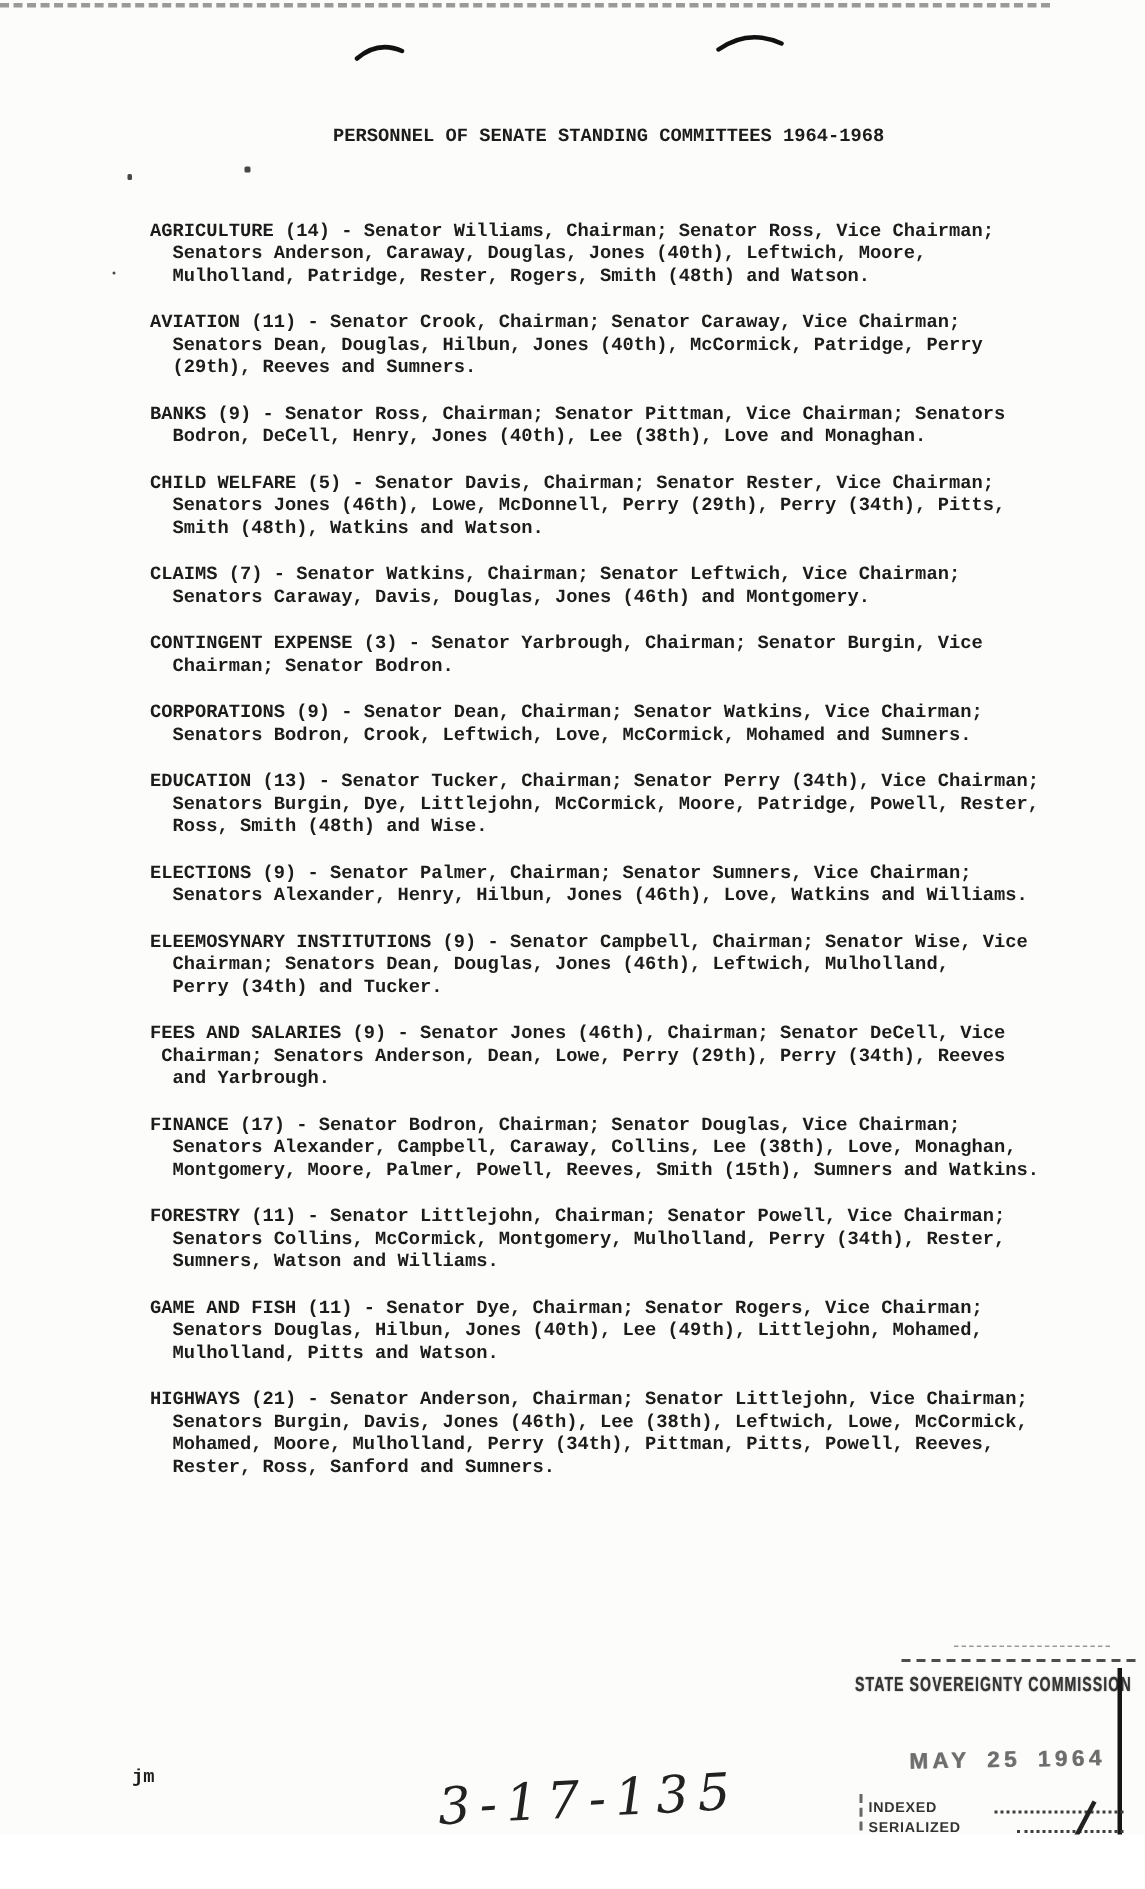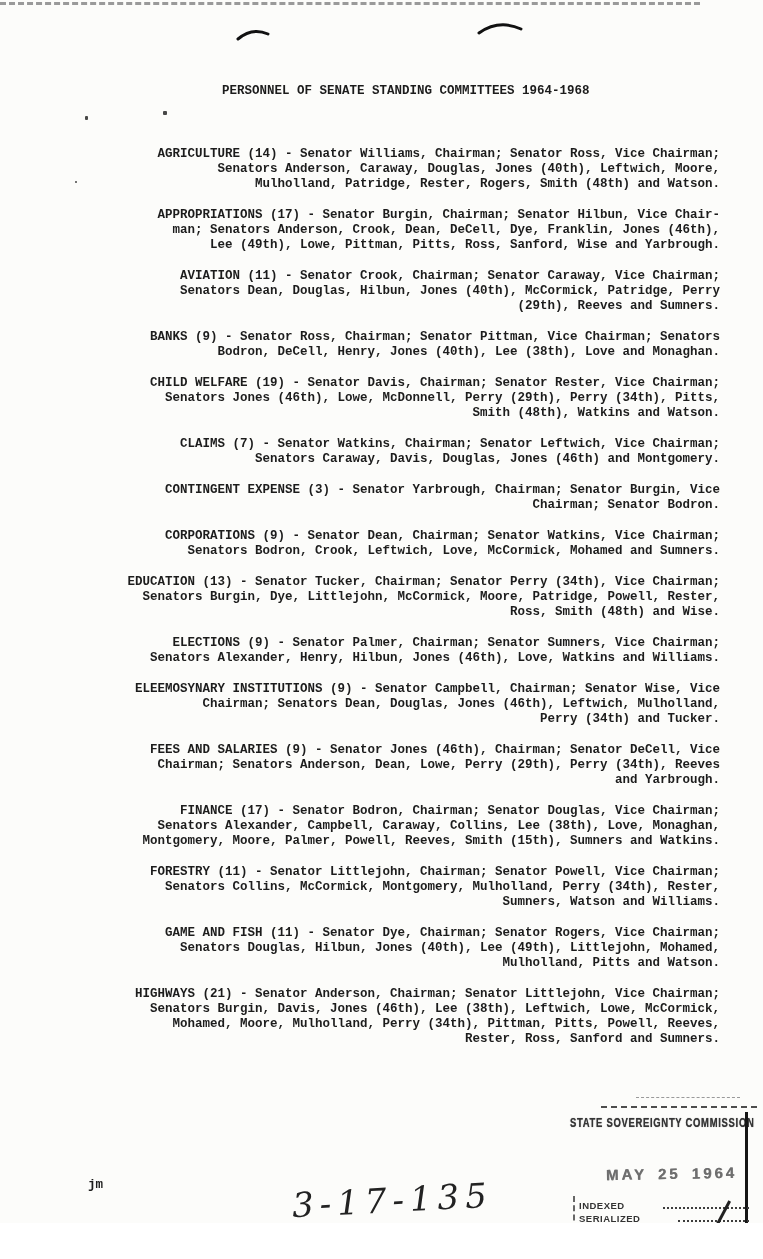--- a/index.html
+++ b/index.html
@@ -39,21 +39,20 @@
     letter-spacing:0;white-space:pre;
   }
   .committees{
     position:absolute;left:100px;top:147px;width:620px;
     font-size:12.5px;font-weight:bold;color:var(--ink);
   }
   .committee{
     white-space:pre;
     line-height:15px;
     margin:0 0 16px 0;
-    text-align:right;
   }
   .initials{
     position:absolute;left:88px;top:1178px;
     font-size:12.5px;font-weight:bold;color:var(--ink);
   }
   
   .handwritten-number{
     position:absolute;left:292px;top:1180px;
     font-family:"DejaVu Serif", serif;
     font-style:italic;
@@ -145,29 +144,26 @@
   <svg class="arc" style="left:477px;top:20px;" width="46" height="15">
     <path d="M2,13 Q22,-1 44,9" stroke="#111" stroke-width="3" fill="none" stroke-linecap="round"></path>
   </svg>
 
   <div class="doc-title">PERSONNEL OF SENATE STANDING COMMITTEES 1964-1968</div>
 
   <div class="committees">
     <div class="committee">AGRICULTURE (14) - Senator Williams, Chairman; Senator Ross, Vice Chairman;
   Senators Anderson, Caraway, Douglas, Jones (40th), Leftwich, Moore,
   Mulholland, Patridge, Rester, Rogers, Smith (48th) and Watson.</div>
-    <div class="committee">APPROPRIATIONS (17) - Senator Burgin, Chairman; Senator Hilbun, Vice Chair-
-  man; Senators Anderson, Crook, Dean, DeCell, Dye, Franklin, Jones (46th),
-  Lee (49th), Lowe, Pittman, Pitts, Ross, Sanford, Wise and Yarbrough.</div>
     <div class="committee">AVIATION (11) - Senator Crook, Chairman; Senator Caraway, Vice Chairman;
   Senators Dean, Douglas, Hilbun, Jones (40th), McCormick, Patridge, Perry
   (29th), Reeves and Sumners.</div>
     <div class="committee">BANKS (9) - Senator Ross, Chairman; Senator Pittman, Vice Chairman; Senators
   Bodron, DeCell, Henry, Jones (40th), Lee (38th), Love and Monaghan.</div>
-    <div class="committee">CHILD WELFARE (19) - Senator Davis, Chairman; Senator Rester, Vice Chairman;
+    <div class="committee">CHILD WELFARE (5) - Senator Davis, Chairman; Senator Rester, Vice Chairman;
   Senators Jones (46th), Lowe, McDonnell, Perry (29th), Perry (34th), Pitts,
   Smith (48th), Watkins and Watson.</div>
     <div class="committee">CLAIMS (7) - Senator Watkins, Chairman; Senator Leftwich, Vice Chairman;
   Senators Caraway, Davis, Douglas, Jones (46th) and Montgomery.</div>
     <div class="committee">CONTINGENT EXPENSE (3) - Senator Yarbrough, Chairman; Senator Burgin, Vice
   Chairman; Senator Bodron.</div>
     <div class="committee">CORPORATIONS (9) - Senator Dean, Chairman; Senator Watkins, Vice Chairman;
   Senators Bodron, Crook, Leftwich, Love, McCormick, Mohamed and Sumners.</div>
     <div class="committee">EDUCATION (13) - Senator Tucker, Chairman; Senator Perry (34th), Vice Chairman;
   Senators Burgin, Dye, Littlejohn, McCormick, Moore, Patridge, Powell, Rester,

